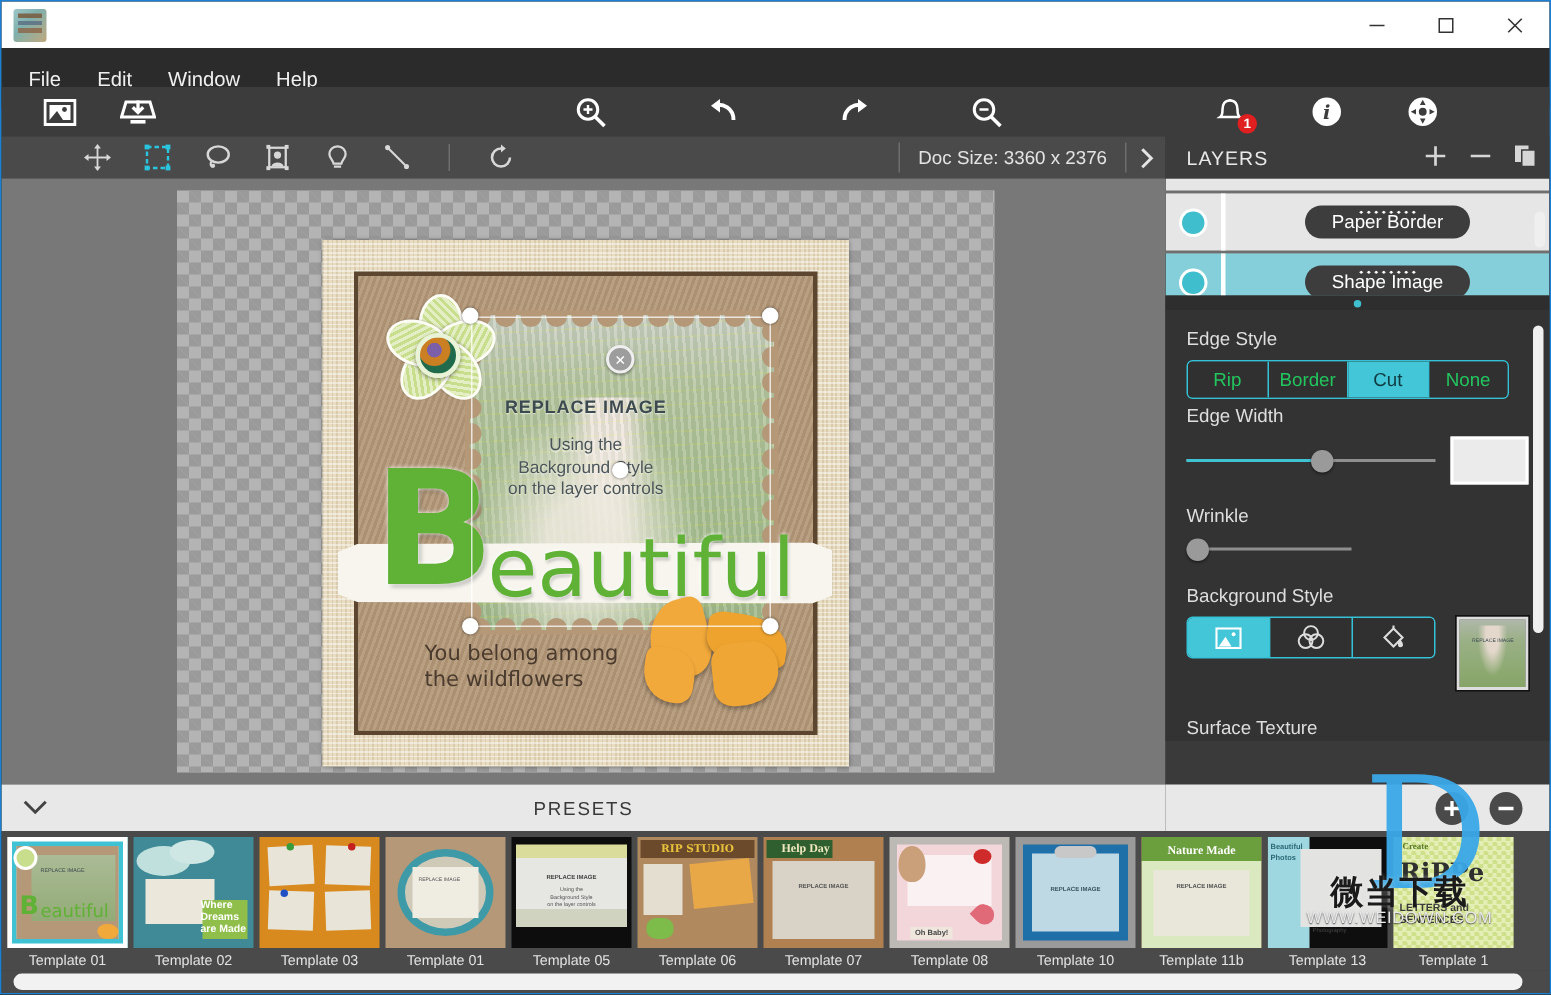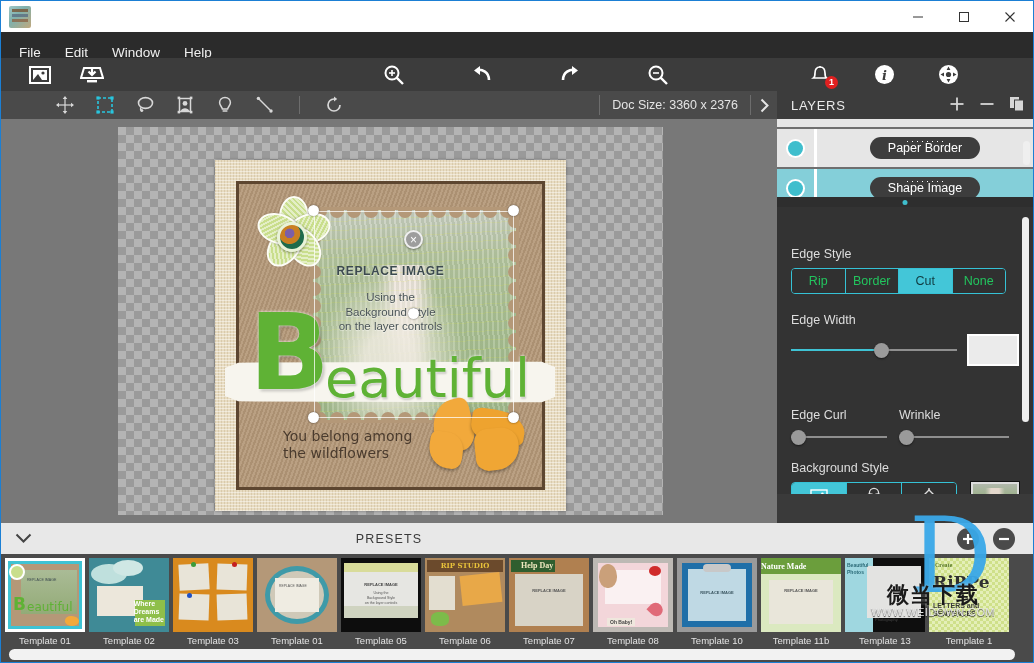--- a/index.html
+++ b/index.html
@@ -140,21 +140,21 @@
     background-image: radial-gradient(circle, #fff 0 1px, transparent 1px); background-size: 5px 3px; }
   .layers-scroll { position: absolute; right: 3px; top: 22px; width: 7px; height: 24px; border-radius: 4px; background: #efefef; }
   .panel-divider { height: 10px; background: #2e2e2e; position: relative; }
   .panel-divider::after { content:""; position: absolute; left: 50%; top: 3px; transform: translateX(-50%);
     width: 5px; height: 5px; border-radius:50%; background: #3fbecd; }
 
   .shape-head { height: 30px; background: #3c3c3c; display: flex; align-items: center; padding: 0 10px 0 14px; }
   .shape-title { font-size: 14px; color: #f0f0f0; }
   .dice { margin-left: auto; color: #cfcfcf; }
   .shape-body { position: relative; background: #333333; padding: 12px 14px 0 14px; height: 287px; overflow: hidden; }
-  .sec-label { font-size: 12.5px; color: #dedede; margin-bottom: 7px; margin-top: 28px; }
+  .sec-label { font-size: 12.5px; color: #dedede; margin-bottom: 7px; }
   .seg { display: flex; border: 1px solid #35c2d6; border-radius: 4px; overflow: hidden; height: 26px; width: 215px; }
   .seg-btn { flex: 1; display: flex; align-items: center; justify-content: center; font-size: 12.5px; color: #22c55e;
     background: #303030; border-right: 1px solid #35c2d6; }
   .seg-btn:last-child { border-right: 0; }
   .seg-btn.on { background: #43c6d8; color: #103b40; text-align: right; }
   .row-slider { display: flex; align-items: center; gap: 10px; }
   .sl { position: relative; height: 16px; flex: 1; }
   .sl-track { position: absolute; top: 7px; left: 0; right: 0; height: 2px; background: #8f8f8f; }
   .sl-fill { position: absolute; top: 7px; left: 0; height: 2px; background: #3fc3d4; }
   .sl-knob { position: absolute; top: 1px; width: 15px; height: 15px; border-radius: 50%; background: #9a9a9a; box-shadow: 0 1px 2px rgba(0,0,0,.5); }
@@ -527,38 +527,31 @@
 
     <div class="shape-body">
       <div class="sec-label">Edge Style</div>
       <div class="seg">
         <div class="seg-btn">Rip</div>
         <div class="seg-btn">Border</div>
         <div class="seg-btn on">Cut</div>
         <div class="seg-btn">None</div>
       </div>
 
-      <div class="sec-label" style="margin-top:19px;">Edge Width</div>
+      <div class="sec-label" style="margin-top:4px;">Edge Width</div>
       <div class="row-slider" style="margin-bottom:4px;">
         <div class="sl">
           <div class="sl-track"></div>
           <div class="sl-fill" style="width:55%;"></div>
           <div class="sl-knob" style="left:50%;"></div>
         </div>
         <div class="swatch"></div>
       </div>
 
       <div style="display:flex; gap:12px; margin-top:14px;">
-        <div style="width:96px;">
-          <div class="sec-label">Edge Curl</div>
-          <div class="sl">
-            <div class="sl-track"></div>
-            <div class="sl-knob" style="left:0;"></div>
-          </div>
-        </div>
         <div style="width:110px;">
           <div class="sec-label">Wrinkle</div>
           <div class="sl">
             <div class="sl-track"></div>
             <div class="sl-knob" style="left:0;"></div>
           </div>
         </div>
       </div>
 
       <div class="sec-label" style="margin-top:16px;">Background Style</div>
@@ -719,21 +712,21 @@
         <div style="position:absolute;left:26px;top:6px;width:28px;height:8px;border-radius:4px;background:#c8c8c8;"></div>
       </div>
       <div class="preset-label">Template 10</div>
     </div>
 
     <div class="preset">
       <div class="preset-thumb" style="background:#b08a5e;">
         <div style="position:absolute;left:0;top:0;right:0;height:20px;background:#6b9e3c;"></div>
         <div style="position:absolute;left:0;top:16px;right:0;bottom:0;background:#dbe9c0;"></div>
         <div style="position:absolute;left:8px;top:22px;right:8px;bottom:8px;background:#e9e6da;"></div>
-        <div style="position:absolute;left:0;right:0;top:4px;font:bold 8px 'Liberation Serif',serif;color:#fff;">Nature Made</div>
+        <div style="position:absolute;left:0;right:0;top:4px;text-align:center;font:bold 8px 'Liberation Serif',serif;color:#fff;">Nature Made</div>
         <div style="position:absolute;left:0;right:0;top:30px;text-align:center;font:bold 4px 'Liberation Sans',sans-serif;color:#555;">REPLACE IMAGE</div>
       </div>
       <div class="preset-label">Template 11b</div>
     </div>
 
     <div class="preset">
       <div class="preset-thumb" style="background:#0e0e0e;">
         <div style="position:absolute;left:0;top:0;width:28px;bottom:0;background:#9fd7e0;"></div>
         <div style="position:absolute;left:22px;top:8px;right:4px;height:52px;background:#e3e3e1;"></div>
         <div style="position:absolute;left:2px;top:4px;font:bold 5px 'Liberation Sans',sans-serif;color:#2b6a77;line-height:7px;">Beautiful<br>Photos</div>

